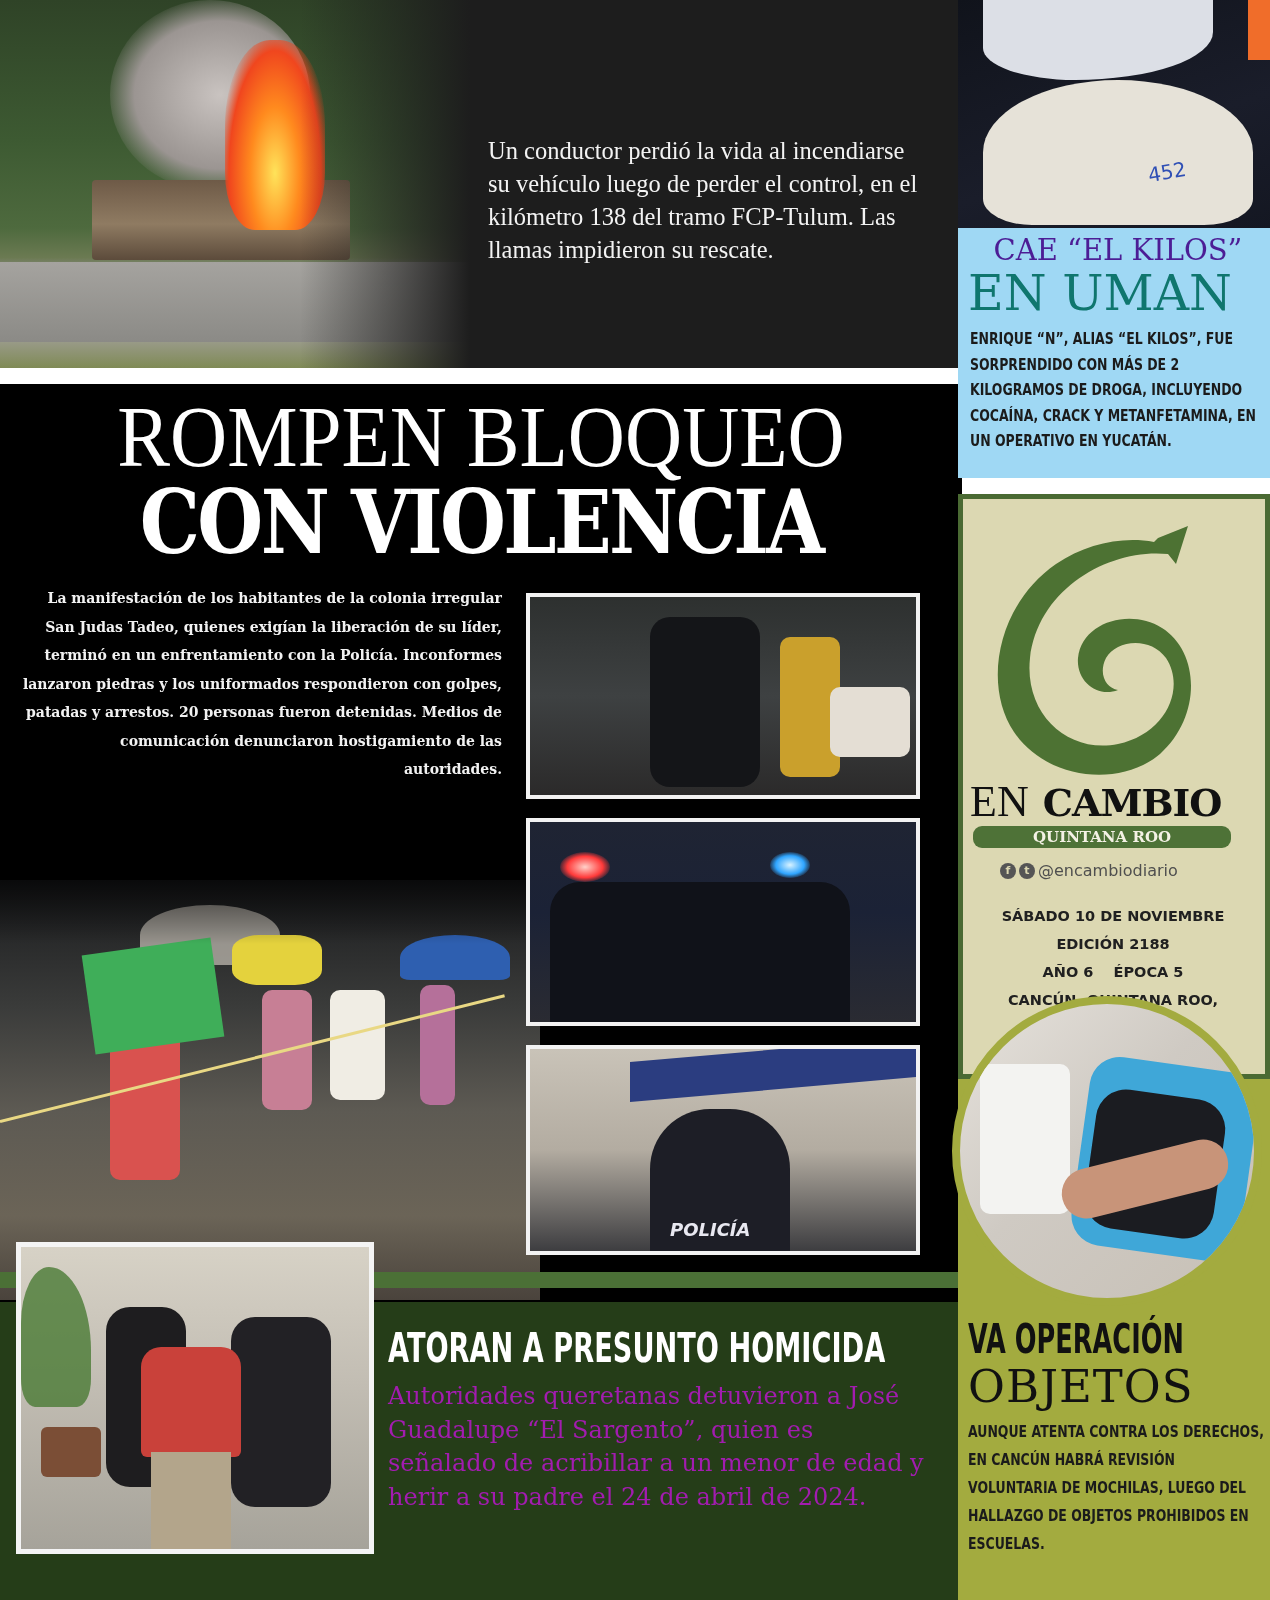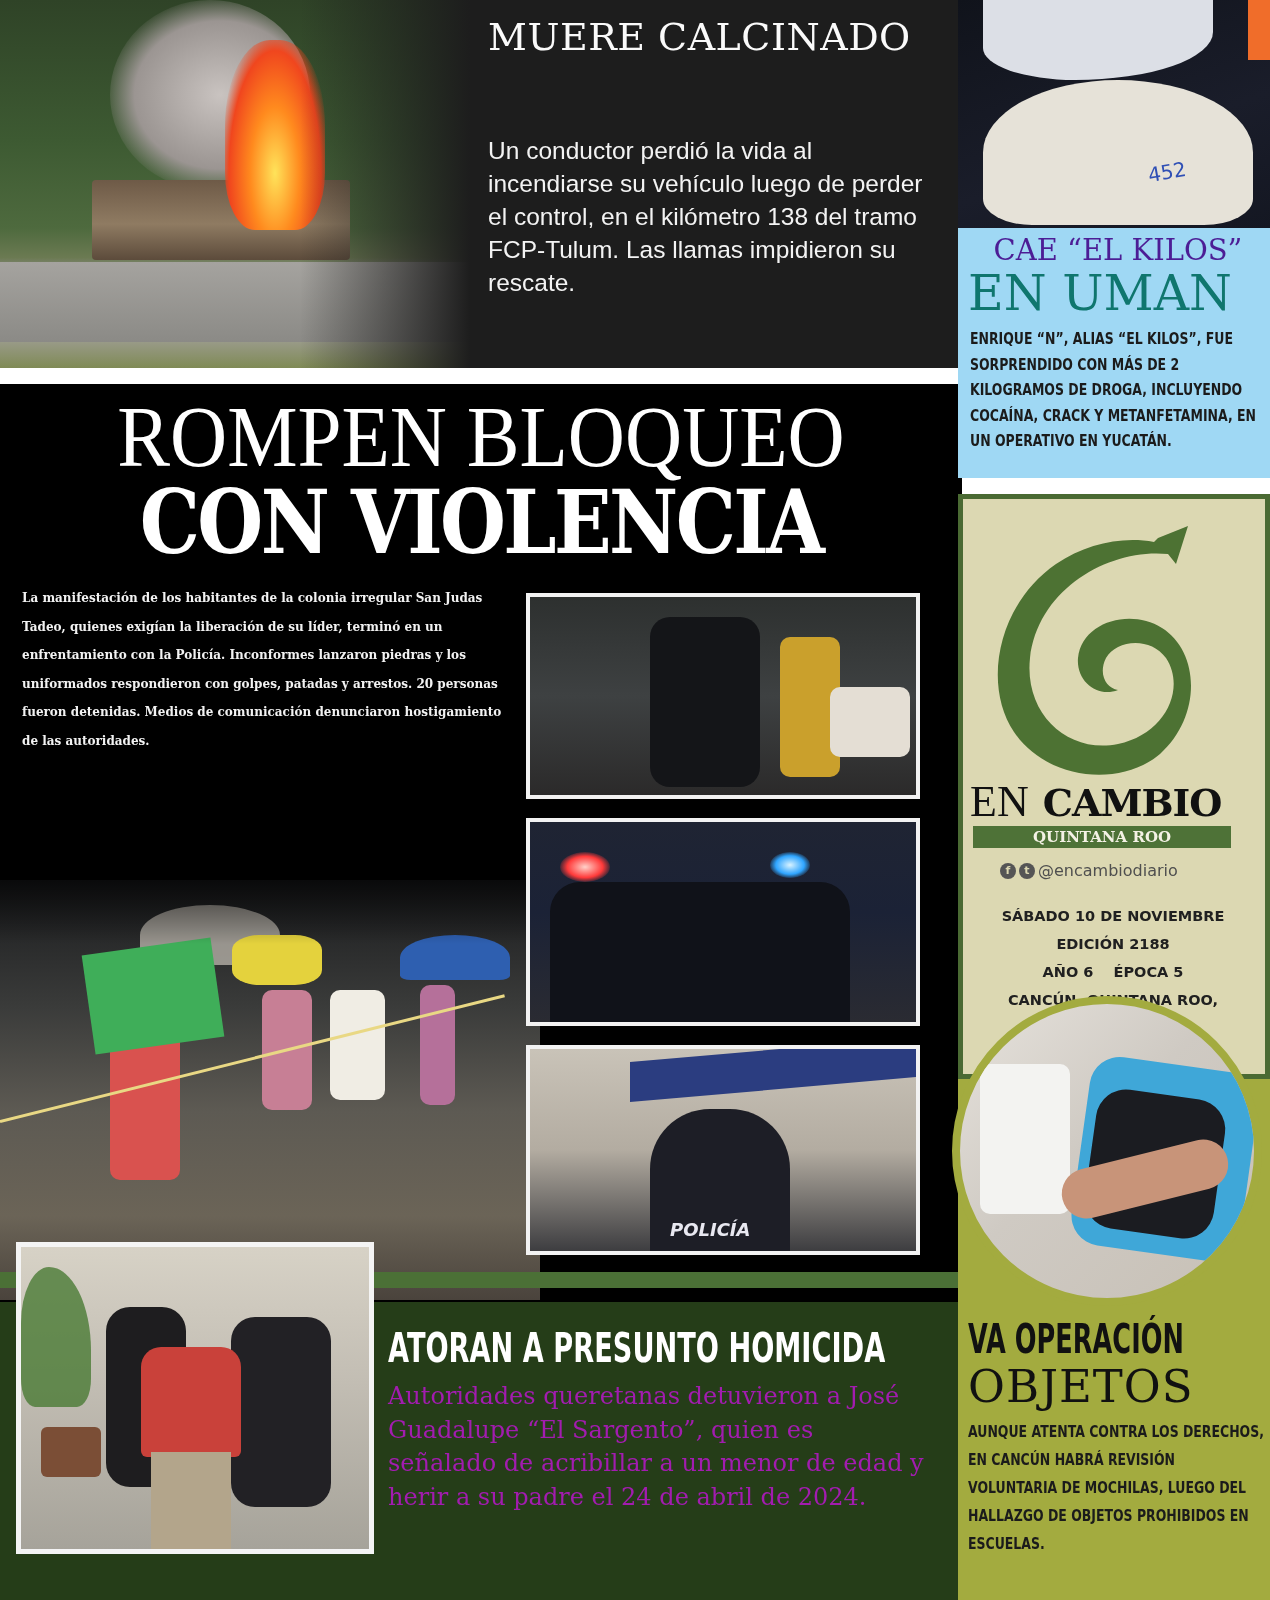--- a/index.html
+++ b/index.html
@@ -20,21 +20,21 @@
   #fire-photo .truck { position:absolute; left:92px; top:180px; width:258px; height:80px;
     background:linear-gradient(180deg,#6e5a47,#8f7b62 55%,#5c4b3b); border-radius:4px; }
   #fire-photo .road { position:absolute; left:0; top:262px; width:480px; height:80px;
     background:linear-gradient(180deg,#a5a39f,#8b8a86); }
   #fire-fade { left:300px; top:0; width:200px; height:368px;
     background:linear-gradient(90deg, rgba(29,29,29,0) 0%, #1d1d1d 85%); }
 
   #top-headline { left:488px; top:14px; width:460px; color:#fafafa;
     font-family:"DejaVu Serif", serif; font-size:38px; line-height:46px; letter-spacing:0.5px; }
   #top-body { left:488px; top:134px; width:440px; color:#f3f3f3;
-    font-family:Liberation Sans, sans-serif; font-size:24.5px; line-height:33px; }
+    font-family:Liberation Serif, serif; font-size:24.5px; line-height:33px; }
 
   
   #main-story { left:0; top:384px; width:962px; height:920px; background:#000; overflow:hidden; }
   #protest-photo { left:0; top:880px; width:540px; height:420px; overflow:hidden;
     background:linear-gradient(180deg,#1a1b1d 0%,#3a3b3a 30%,#5d5a53 55%,#6b6457 80%,#4a433c 100%); }
   #protest-fade { left:0; top:384px; width:962px; height:560px;
     background:linear-gradient(180deg,#000 0%,#000 82%,rgba(0,0,0,0) 100%); }
   .ps-sign { position:absolute; left:88px; top:946px; width:130px; height:100px; background:#3fae59; transform:rotate(-8deg); }
   .ps-umb1 { position:absolute; left:140px; top:905px; width:140px; height:60px; border-radius:50% 50% 10% 10%; background:#c7c2b8; opacity:.7; }
   .ps-umb2 { position:absolute; left:400px; top:935px; width:110px; height:45px; border-radius:50% 50% 10% 10%; background:#2e5fb0; }
@@ -44,21 +44,21 @@
   .ps-p3 { position:absolute; left:330px; top:990px; width:55px; height:110px; background:#f0ede4; border-radius:10px; }
   .ps-p4 { position:absolute; left:420px; top:985px; width:35px; height:120px; background:#b5709a; border-radius:10px; }
   .ps-rope { position:absolute; left:0; top:1120px; width:520px; height:3px; background:#e9d884; transform:rotate(-14deg); transform-origin:left; }
 
   #headline-1 { left:0; top:392px; width:962px; text-align:center; color:#fff;
     font-family:"Liberation Serif", serif; font-size:86px; line-height:90px; letter-spacing:0; transform:scaleX(0.92); }
   #headline-2 { left:0; top:474px; width:962px; text-align:center; color:#fff;
     font-family:"DejaVu Serif", serif; font-weight:bold; font-size:88px; line-height:96px; letter-spacing:-3px; transform:scaleX(0.86); }
 
   #main-body { left:22px; top:584px; width:480px; color:#f2f2f2;
-    font-family:"DejaVu Serif", serif; font-weight:bold; font-size:12px; line-height:28.5px; }
+    font-family:"DejaVu Serif", serif; font-weight:bold; font-size:14px; line-height:28.5px;text-align:right; }
 
   .inset { position:absolute; border:4px solid #f2f2f2; overflow:hidden; }
   #inset-1 { left:526px; top:593px; width:394px; height:206px;
     background:linear-gradient(180deg,#2d302f 0%,#3e4142 50%,#2b2a2a 100%); }
   #inset-2 { left:526px; top:818px; width:394px; height:208px;
     background:linear-gradient(180deg,#1f2433 0%,#1b2236 45%,#2a2b32 100%); }
   #inset-3 { left:526px; top:1045px; width:394px; height:210px;
     background:linear-gradient(180deg,#c9c3b8 0%,#b3aca1 50%,#3d3d40 100%); }
   .i1-a { position:absolute; left:250px; top:40px; width:60px; height:140px; background:#caa02c; border-radius:10px; }
   .i1-b { position:absolute; left:120px; top:20px; width:110px; height:170px; background:#141518; border-radius:20px; }
@@ -104,21 +104,21 @@
   #kilos-body { left:970px; top:326px; width:300px; color:#1b1b1b;
     font-family:"DejaVu Sans", sans-serif; font-weight:bold; font-size:16px; line-height:25.5px;
     transform:scaleX(0.78); transform-origin:left; width:380px; }
 
   #masthead { left:958px; top:494px; width:312px; height:585px; background:#dcd8b2; border:5px solid #4a6a33; }
   #logo-g { left:990px; top:518px; width:220px; height:265px; }
   #brand { left:970px; top:775px; width:300px; color:#111; font-size:44px; line-height:52px; white-space:nowrap; }
   #brand .en { font-family:"Liberation Serif", serif; font-weight:normal; }
   #brand .cambio { font-family:"DejaVu Serif", serif; font-weight:bold; font-size:38px; letter-spacing:-1px; }
   #region-bar { left:973px; top:826px; width:258px; height:22px; background:#4e7237; color:#f4f2e5;
-    font-family:"DejaVu Serif", serif; font-weight:bold; font-size:15px; line-height:22px; text-align:center; }
+    font-family:"DejaVu Serif", serif; font-weight:bold; font-size:15px; line-height:22px; text-align:center;border-radius:9px; }
   #social { left:1000px; top:859px; color:#4f4f4f; font-family:"DejaVu Sans", sans-serif; font-size:16px; line-height:24px; display:flex; align-items:center; gap:3px; }
   .soc-ico { width:16px; height:16px; border-radius:50%; background:#555; color:#dcd8b2; font-size:11px; line-height:16px; text-align:center; font-weight:bold; font-family:"DejaVu Sans", sans-serif; }
   .edition-line { position:absolute; left:968px; width:290px; text-align:center; color:#202020;
     font-family:"DejaVu Sans", sans-serif; font-weight:bold; font-size:14.5px; line-height:28px; }
 
   #mochila-box { left:958px; top:1079px; width:312px; height:521px; background:#a3ab3f; }
   #mochila-circle { left:952px; top:996px; width:310px; height:310px; border-radius:50%; border:8px solid #a3ab3f; overflow:hidden;
     background:linear-gradient(135deg,#e6e2dc 0%,#cfcac3 45%,#c7c0b6 100%); }
   .mc-bag { position:absolute; left:120px; top:60px; width:170px; height:190px; background:#3fa7d8; border-radius:30px; transform:rotate(8deg); }
   .mc-inner { position:absolute; left:130px; top:90px; width:130px; height:140px; background:#1b1c21; border-radius:30px; transform:rotate(8deg); }
@@ -136,21 +136,20 @@
 
 <div id="top-story" class="abs"></div>
 <div id="fire-photo" class="abs">
   <div class="smoke"></div>
   <div class="truck"></div>
   <div class="flame"></div>
   <div class="road"></div>
 </div>
 <div id="fire-fade" class="abs"></div>
 <div id="top-headline" class="abs">
-  <div>MUERE CALCINADO</div>
 </div>
 <div id="top-body" class="abs">Un conductor perdió la vida al incendiarse su vehículo luego de perder el control, en el kilómetro 138 del tramo FCP-Tulum. Las llamas impidieron su rescate.</div>
 
 <div id="main-story" class="abs"></div>
 <div id="protest-photo" class="abs"></div>
 <div class="ps-umb1"></div>
 <div class="ps-umb2"></div>
 <div class="ps-rain"></div>
 <div class="ps-p1"></div>
 <div class="ps-sign"></div>

